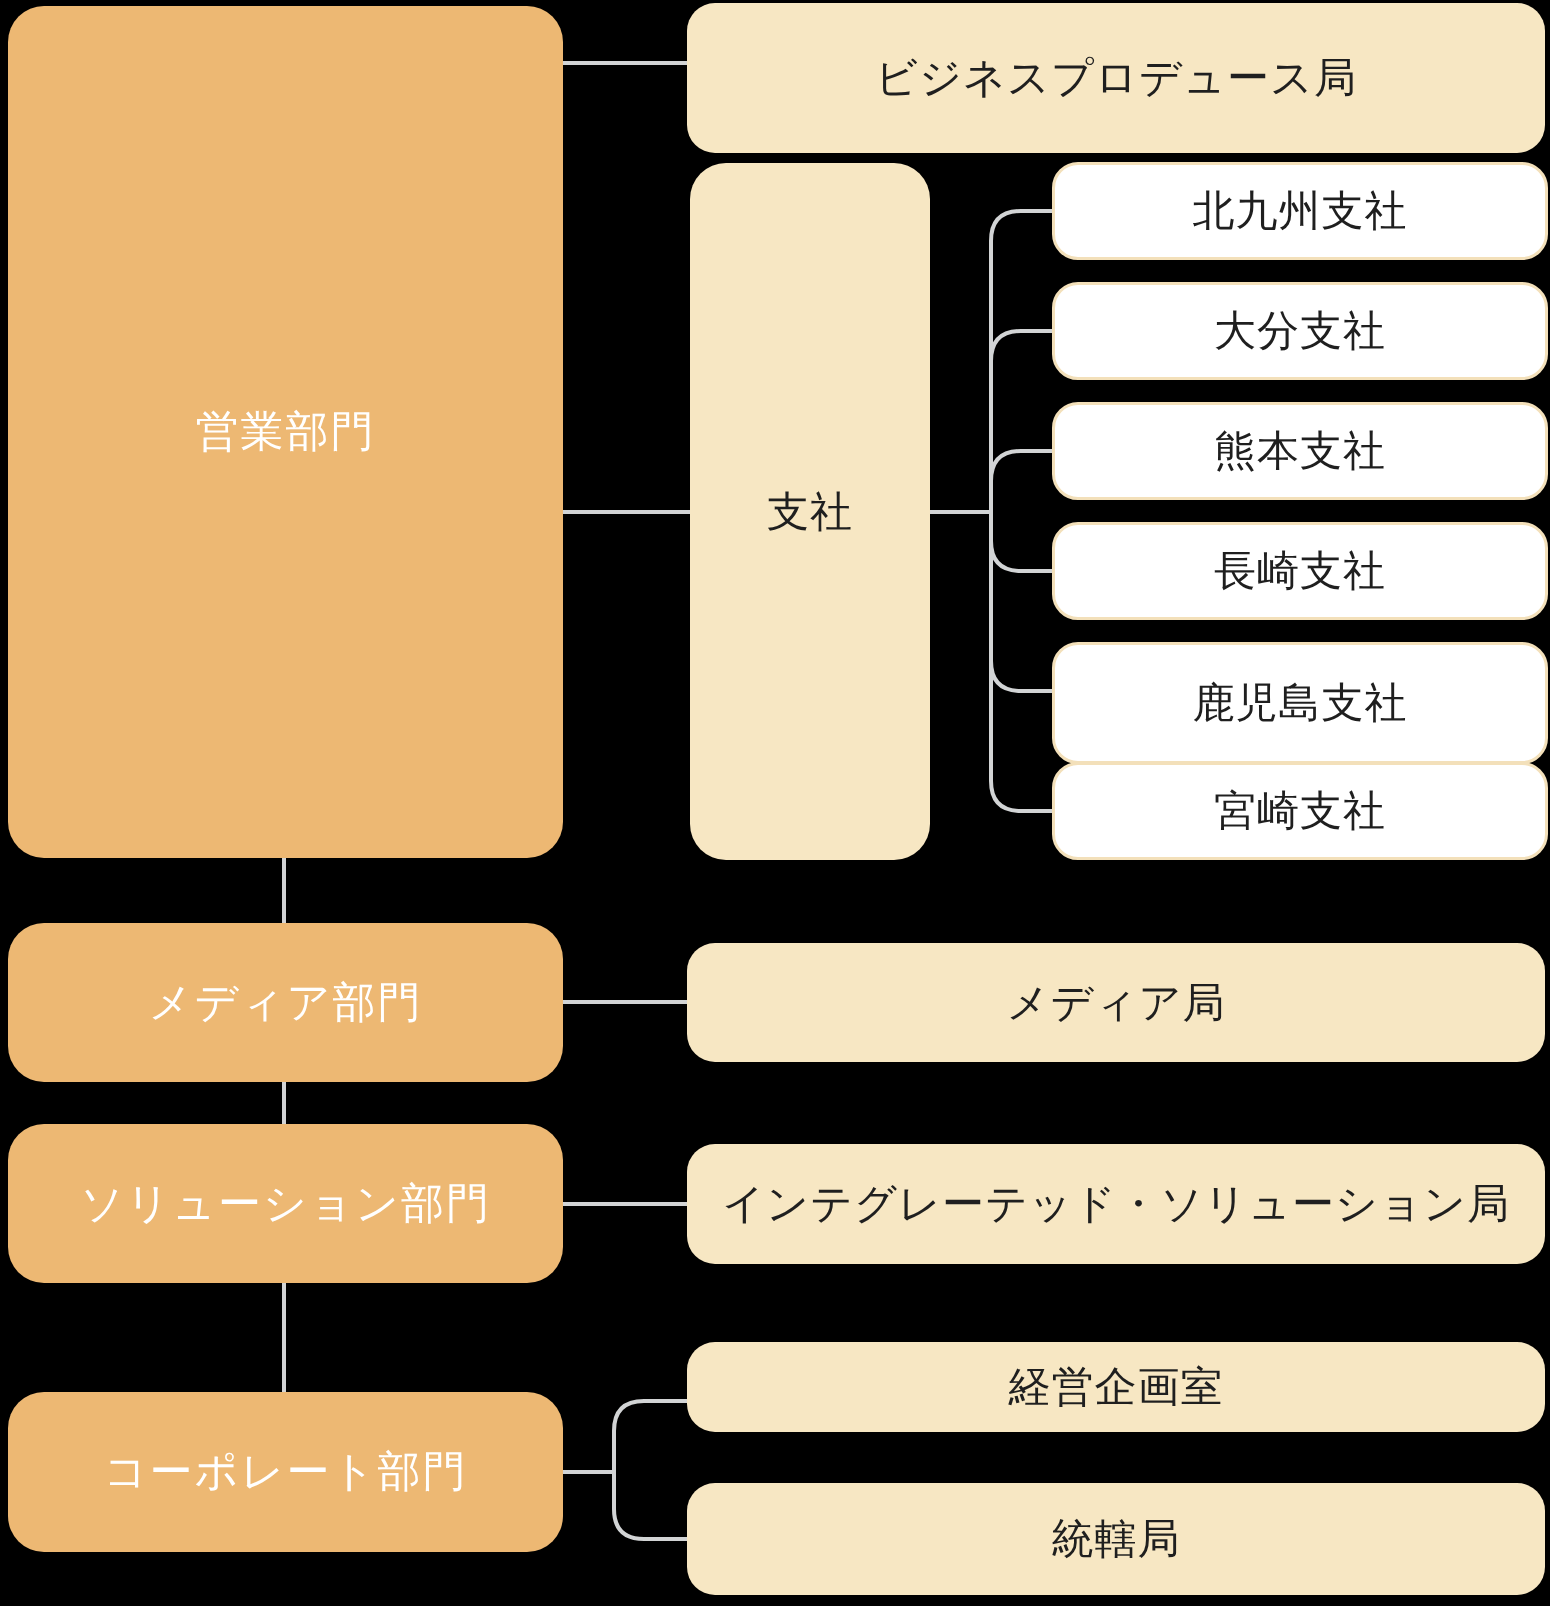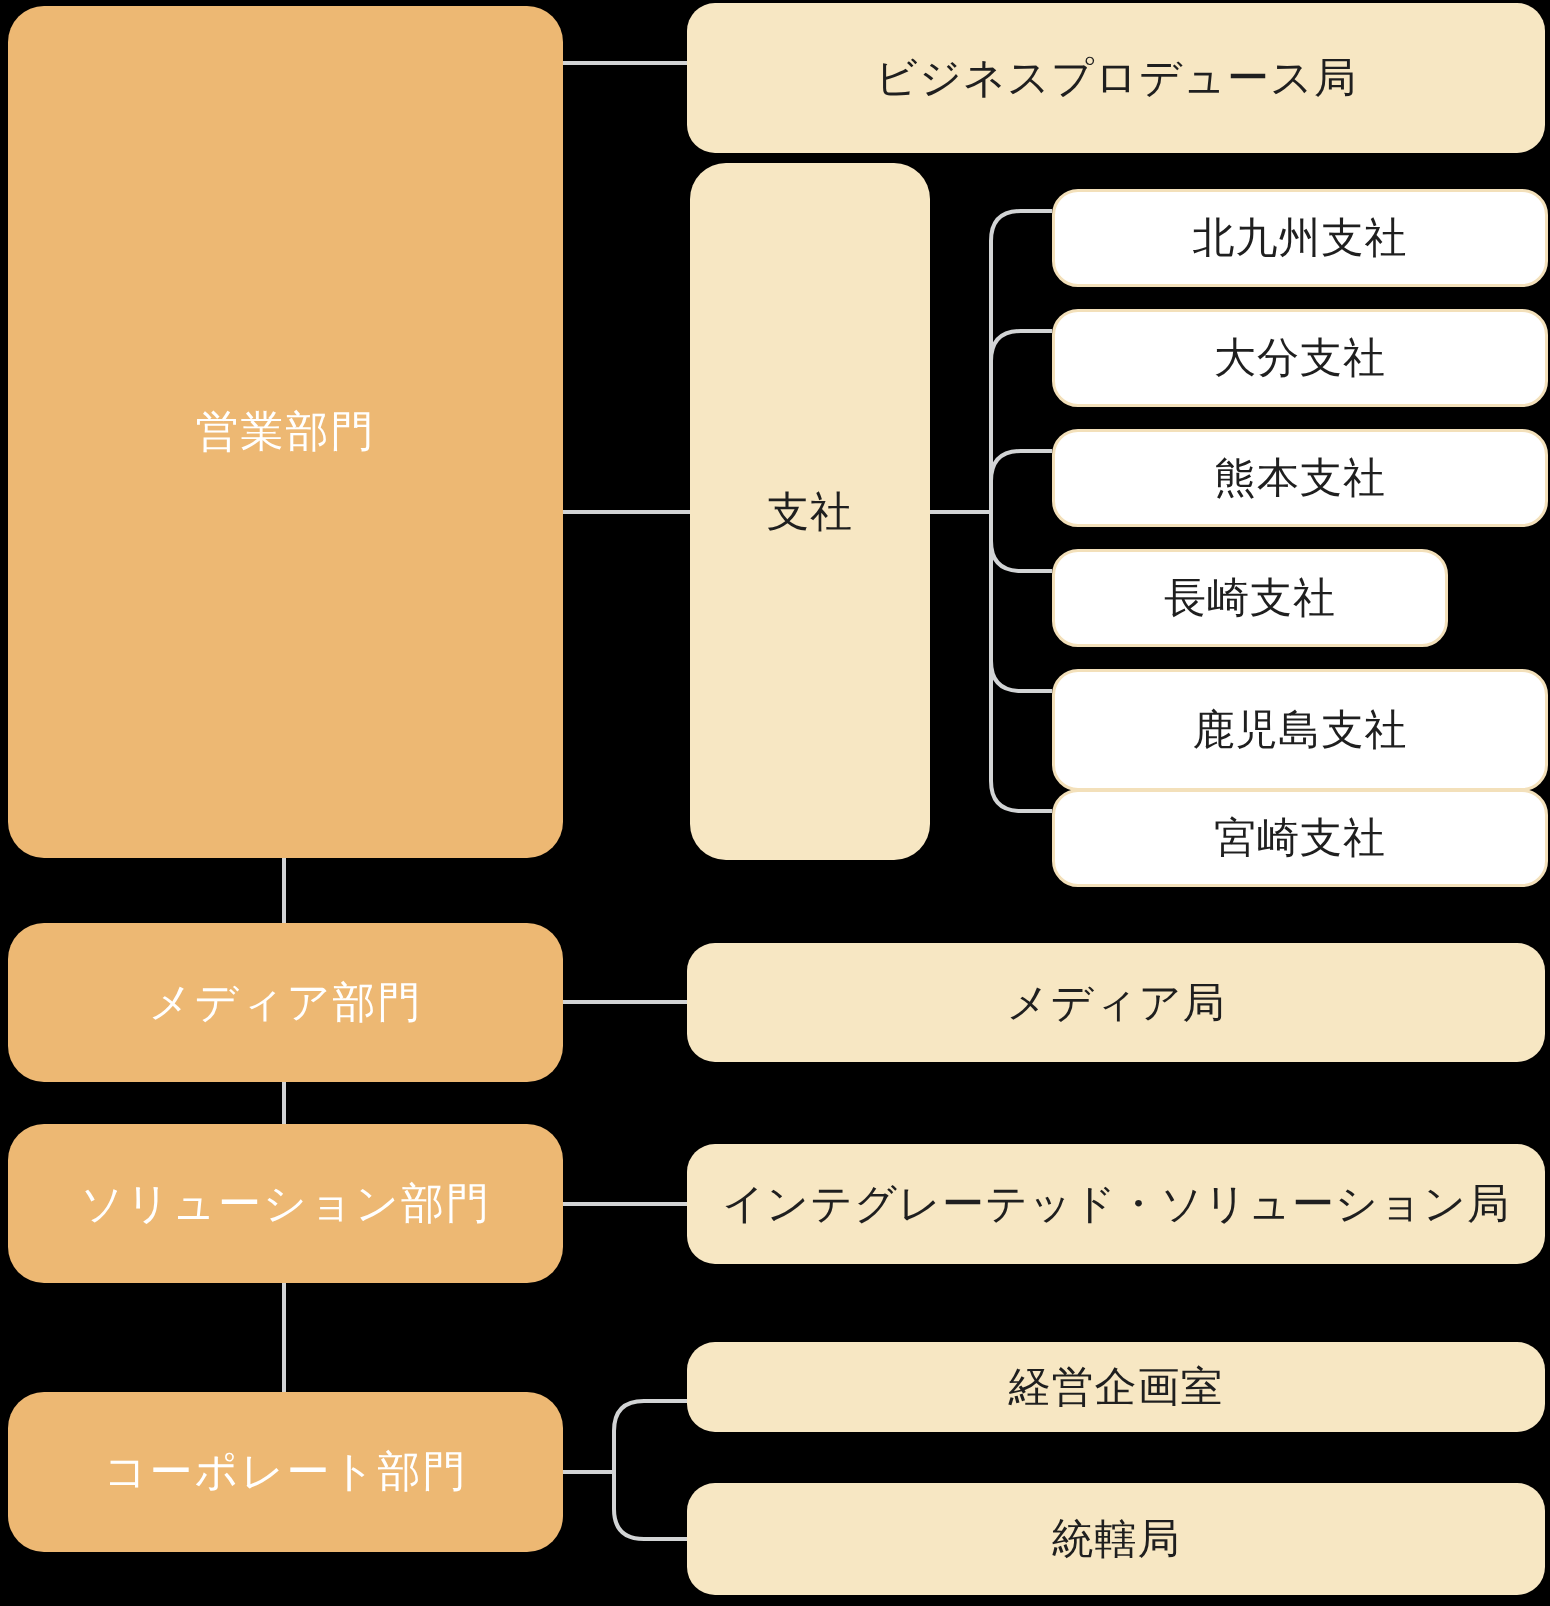--- a/index.html
+++ b/index.html
@@ -47,21 +47,20 @@
   }
   .shisha { border-radius: 36px; }
   .branch {
     background: #ffffff;
     border: 3px solid #f3e0ba;
     color: #1f1f1f;
     border-radius: 26px;
     font-size: 42px;
     font-weight: 400;
     letter-spacing: 1px;
-    margin-top: 27px;
   }
 </style>
 </head>
 <body>
 
 <div class="canvas">
 
   <svg class="connectors" viewBox="0 0 1550 1606" xmlns="http://www.w3.org/2000/svg">
     <path d="M563 63 H687"></path>
     <path d="M563 512 H690"></path>
@@ -111,21 +110,21 @@
   </div>
 
   <div class="node branch" style="left:1052px; top:282px; width:496px; height:98px;">
     <span>大分支社</span>
   </div>
 
   <div class="node branch" style="left:1052px; top:402px; width:496px; height:98px;">
     <span>熊本支社</span>
   </div>
 
-  <div class="node branch" style="left:1052px; top:522px; width:396px; height:98px;">
+  <div class="node branch" style="left:1052px; top:522px; width:496px; height:98px;">
     <span>長崎支社</span>
   </div>
 
   <div class="node branch" style="left:1052px; top:642px; width:496px; height:122px;">
     <span>鹿児島支社</span>
   </div>
 
   <div class="node branch" style="left:1052px; top:762px; width:496px; height:98px;">
     <span>宮崎支社</span>
   </div>

